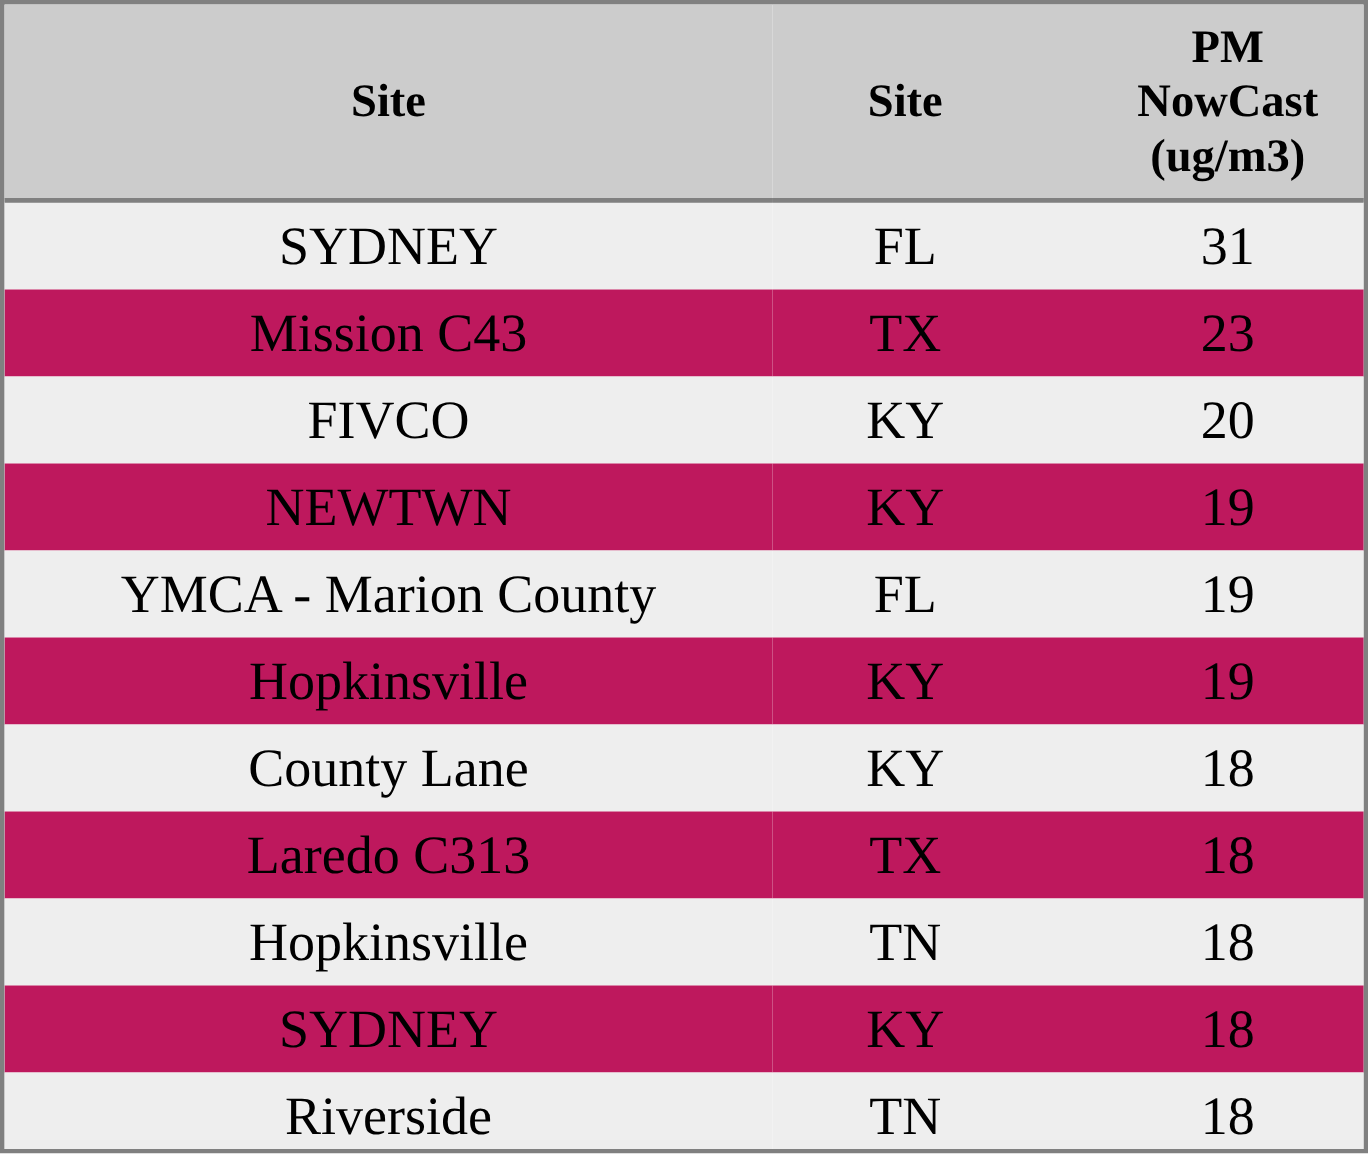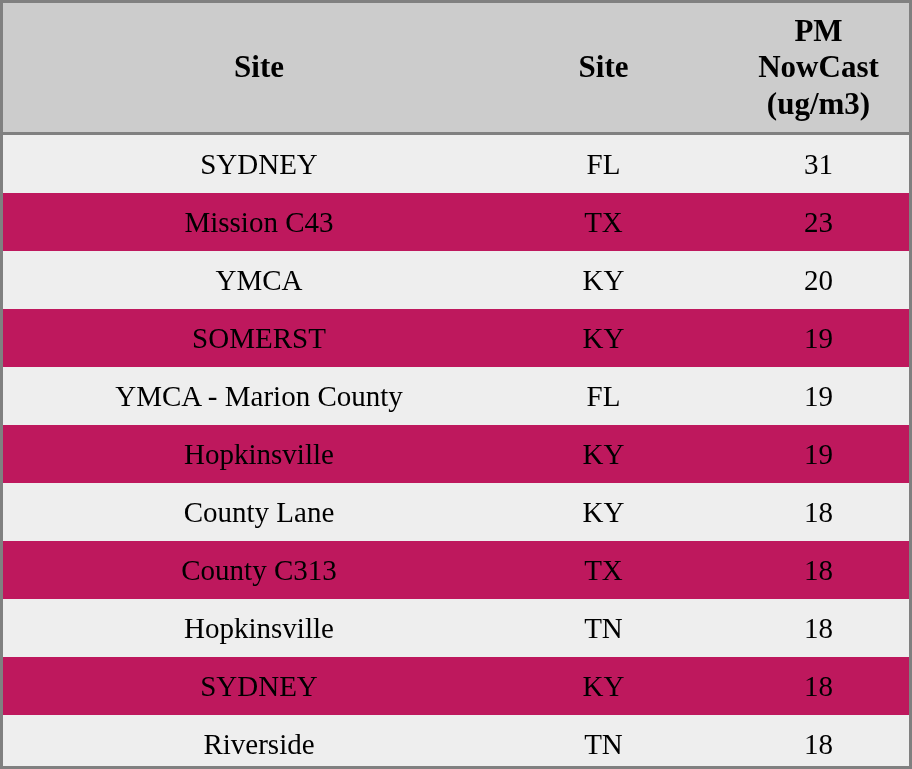--- a/index.html
+++ b/index.html
@@ -36,21 +36,21 @@
     padding: 10px 6px;
     line-height: 1.17;
     border-bottom: 3px solid #808080;
   }
   thead th.col-site { width: 500px; }
   thead th.col-state { width: 165px; }
   thead th.col-pm { width: 241px; }
 
   tbody td {
     font-family: "Liberation Serif", serif;
-    font-size: 29px;
+    font-size: 36px;
     color: #000000;
     text-align: center;
     vertical-align: middle;
     padding: 0;
     height: 58px;
     line-height: 58px;
     white-space: nowrap;
   }
   tbody tr.odd td { background: #eeeeee; }
   tbody tr.even td { background: #be185d; }
@@ -80,46 +80,46 @@
         <td>SYDNEY</td>
         <td>FL</td>
         <td>31</td>
       </tr>
       <tr class="even">
         <td>Mission C43</td>
         <td>TX</td>
         <td>23</td>
       </tr>
       <tr class="odd">
-        <td>YMCA</td>
+        <td>FIVCO</td>
         <td>KY</td>
         <td>20</td>
       </tr>
       <tr class="even">
-        <td>SOMERST</td>
+        <td>NEWTWN</td>
         <td>KY</td>
         <td>19</td>
       </tr>
       <tr class="odd">
         <td>YMCA - Marion County</td>
         <td>FL</td>
         <td>19</td>
       </tr>
       <tr class="even">
         <td>Hopkinsville</td>
         <td>KY</td>
         <td>19</td>
       </tr>
       <tr class="odd">
         <td>County Lane</td>
         <td>KY</td>
         <td>18</td>
       </tr>
       <tr class="even">
-        <td>County C313</td>
+        <td>Laredo C313</td>
         <td>TX</td>
         <td>18</td>
       </tr>
       <tr class="odd">
         <td>Hopkinsville</td>
         <td>TN</td>
         <td>18</td>
       </tr>
       <tr class="even">
         <td>SYDNEY</td>

